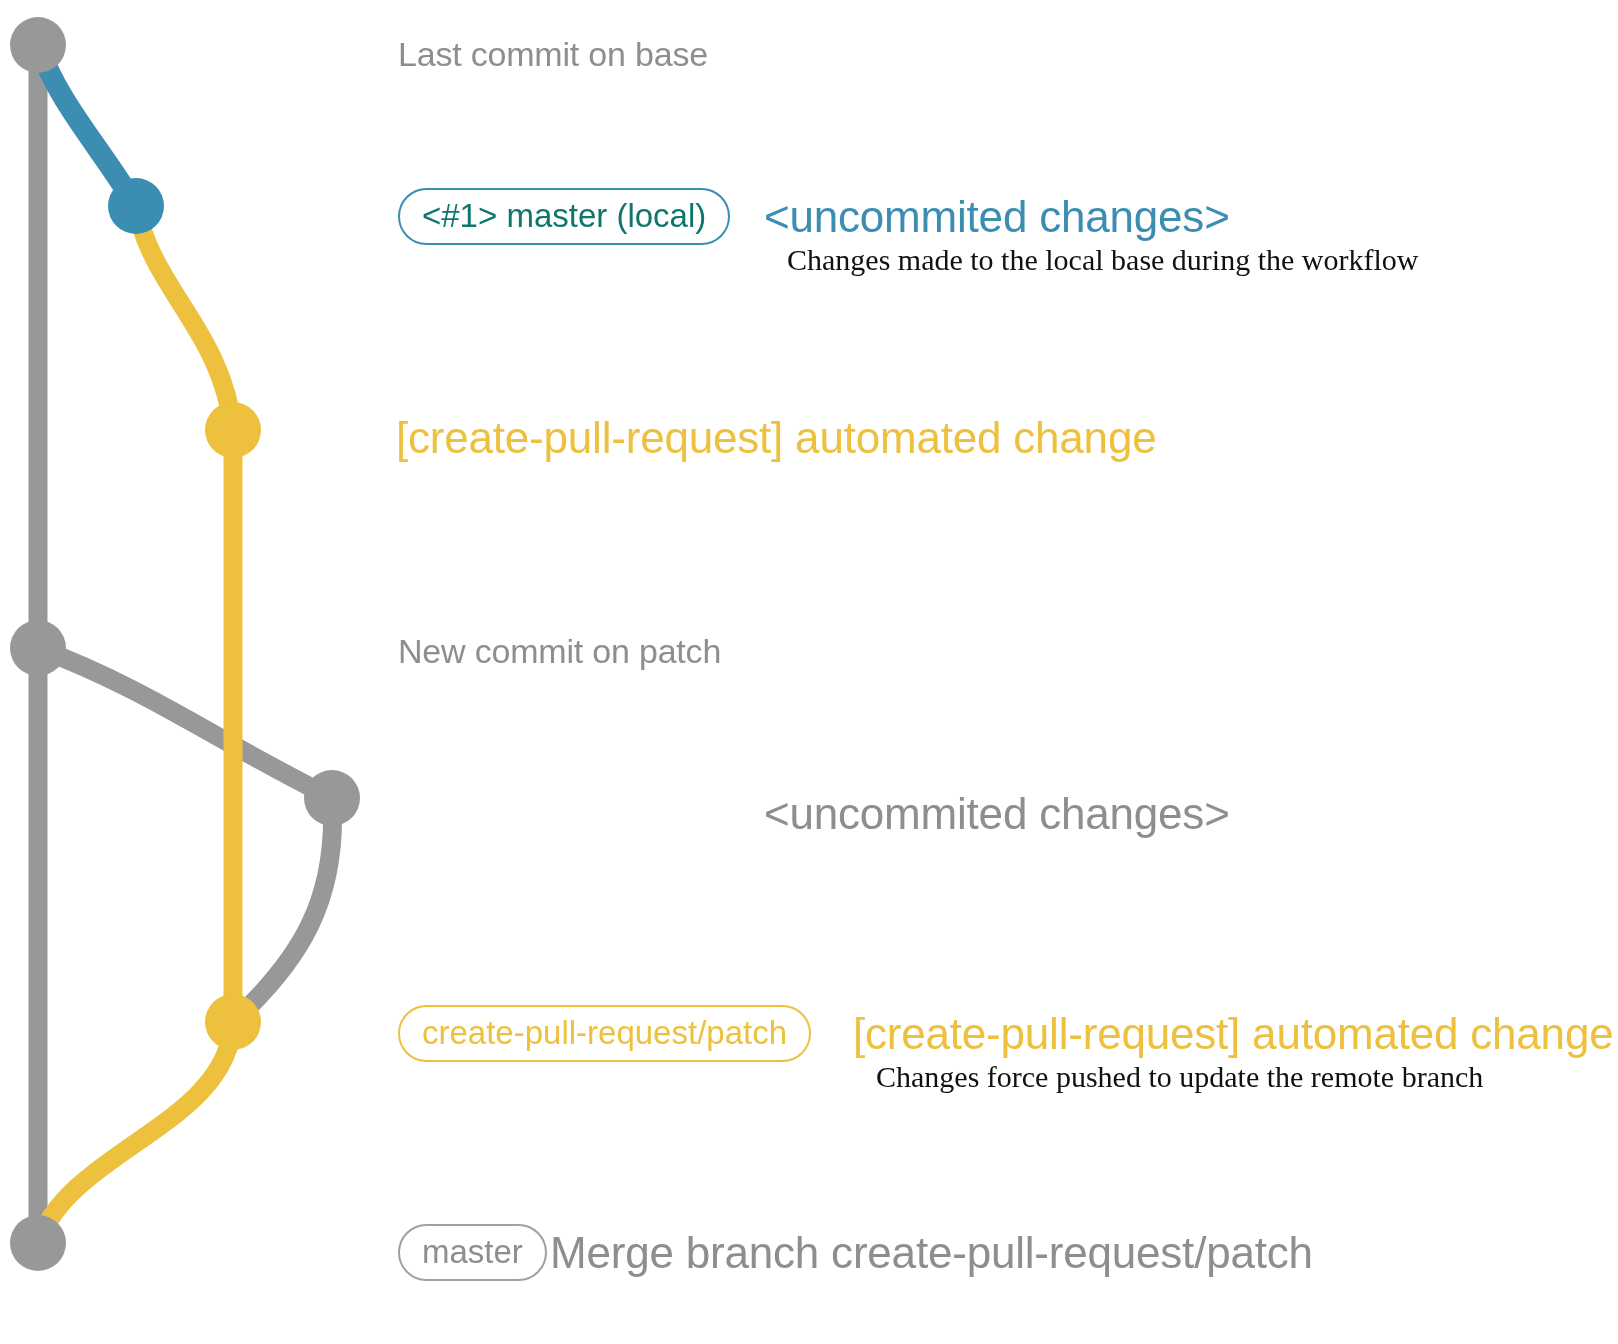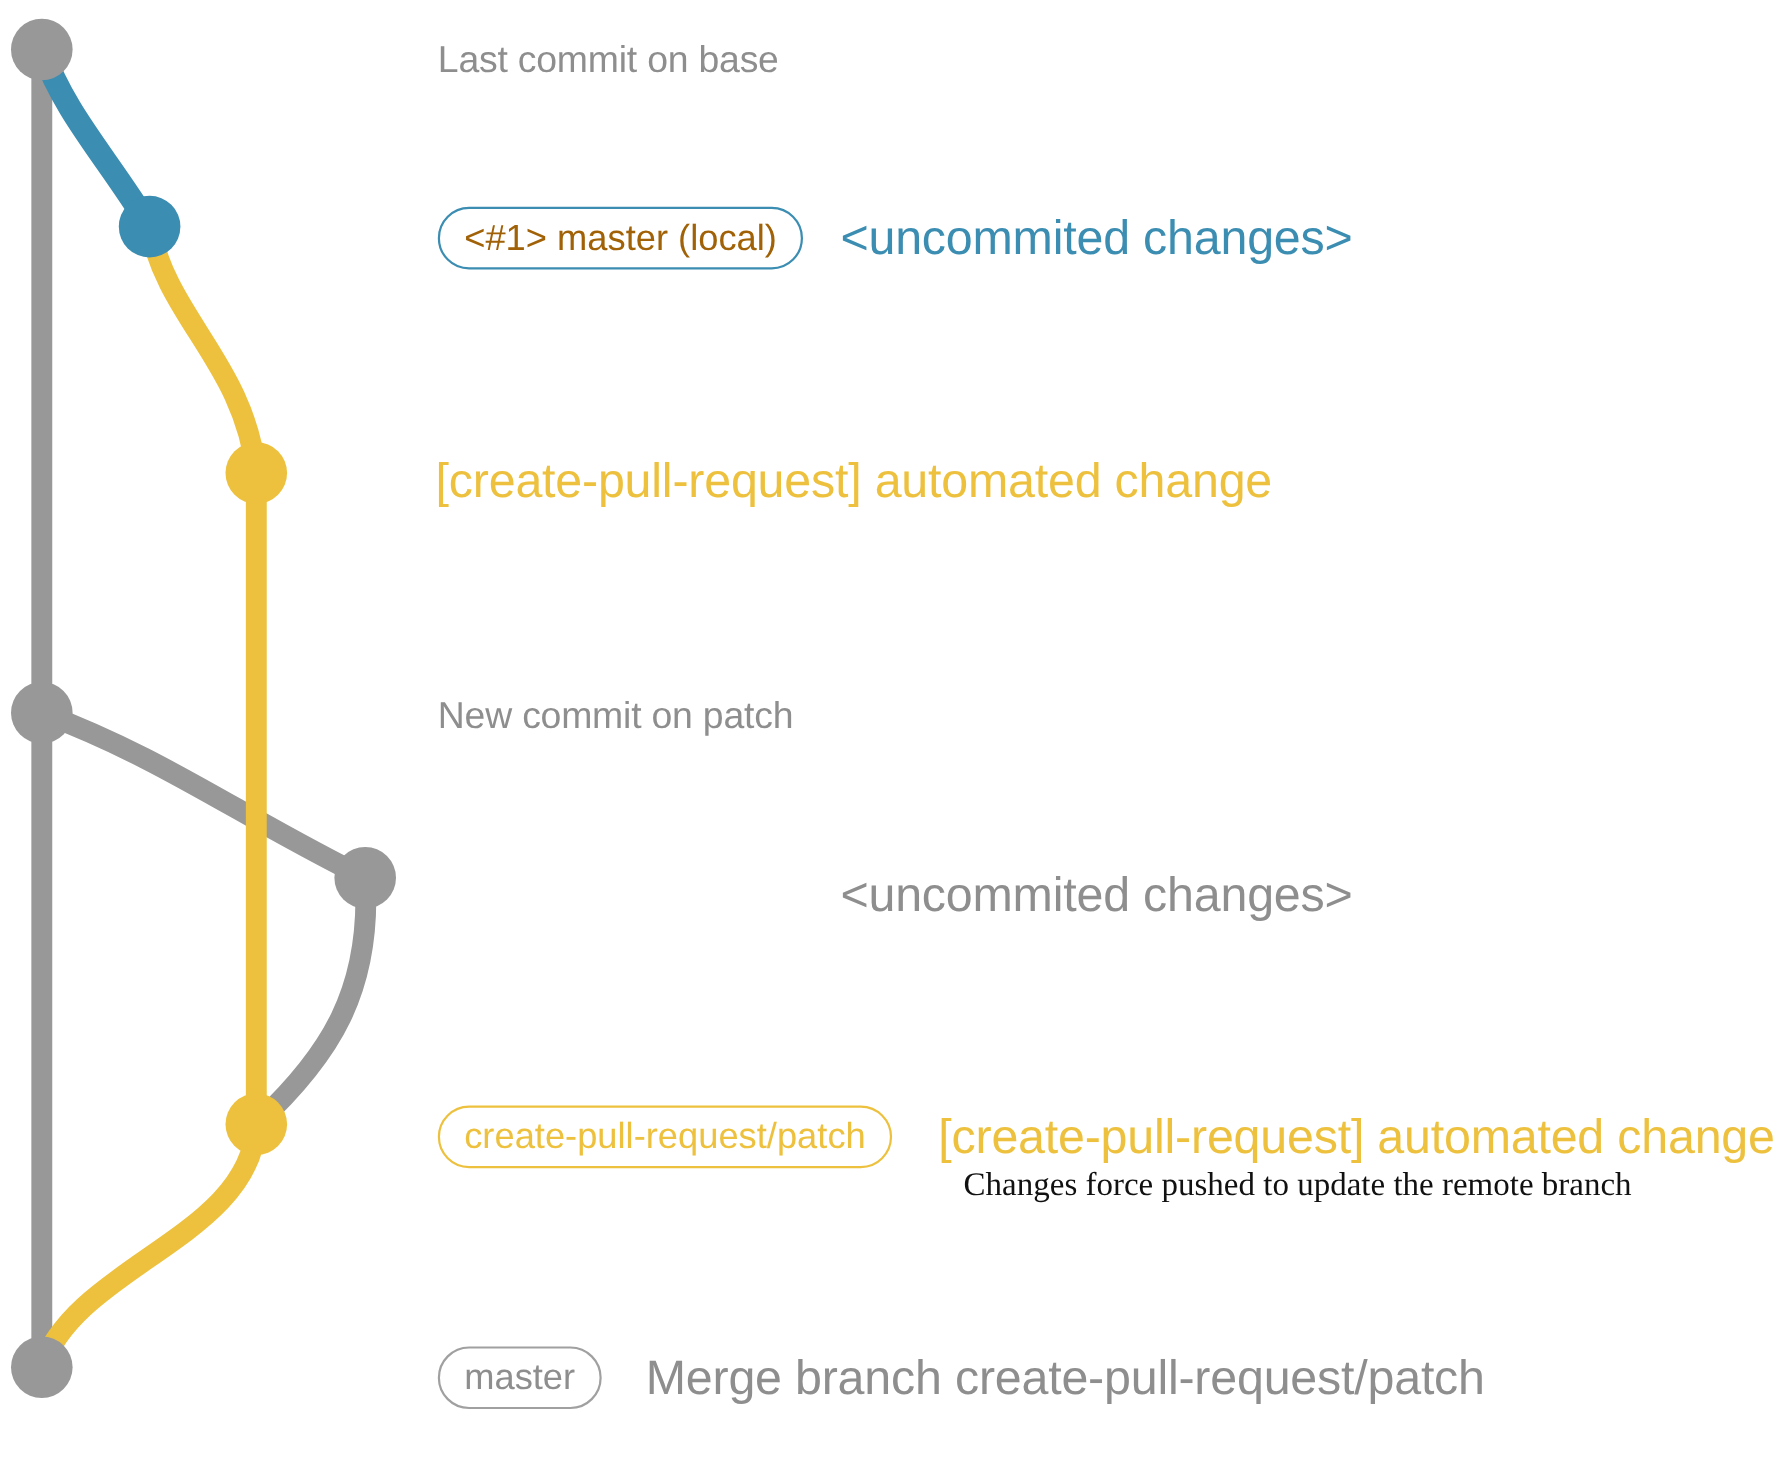--- a/index.html
+++ b/index.html
@@ -47,21 +47,21 @@
     font-size: 33px;
     border: 2.5px solid #9a9a9a;
     border-radius: 30px;
     padding: 9px 22px 11px 22px;
     line-height: 1;
     box-sizing: border-box;
   }
 
   .badge-blue {
     border-color: #3b8db2;
-    color: #a16207;
+    color: #0f766e;
   }
   .badge-gray {
     border-color: #a0a0a0;
     color: #8e8e8e;
   }
   .badge-yellow {
     border-color: #edc13e;
     color: #edc13e;
   }
 
@@ -111,27 +111,28 @@
   <circle cx="233" cy="1022" r="28" fill="#edc13e"></circle>
   <circle cx="38" cy="1243" r="28" fill="#989898"></circle>
 </svg>
 
 <div id="label-layer">
 
   <div class="headline msg-gray" style="left:398px; top:35px;">Last commit on base</div>
 
   <div class="badge badge-blue" style="left:398px; top:188px;">&lt;#1&gt; master (local)</div>
   <div class="commit-msg msg-blue" style="left:764px; top:192px;">&lt;uncommited changes&gt;</div>
+  <div class="desc" style="left:787px; top:243px;">Changes made to the local base during the workflow</div>
 
   <div class="commit-msg msg-yellow" style="left:396px; top:413px;">[create-pull-request] automated change</div>
 
   <div class="headline msg-gray" style="left:398px; top:632px;">New commit on patch</div>
 
   <div class="commit-msg msg-gray" style="left:764px; top:789px;">&lt;uncommited changes&gt;</div>
 
   <div class="badge badge-yellow" style="left:398px; top:1005px;">create-pull-request/patch</div>
   <div class="commit-msg msg-yellow" style="left:853px; top:1009px;">[create-pull-request] automated change</div>
   <div class="desc" style="left:876px; top:1060px;">Changes force pushed to update the remote branch</div>
 
   <div class="badge badge-gray" style="left:398px; top:1224px;">master</div>
-  <div class="commit-msg msg-gray" style="left:587px; top:1228px;">Merge branch create-pull-request/patch</div>
+  <div class="commit-msg msg-gray" style="left:550px; top:1228px;">Merge branch create-pull-request/patch</div>
 
 </div>
 
 </body></html>

